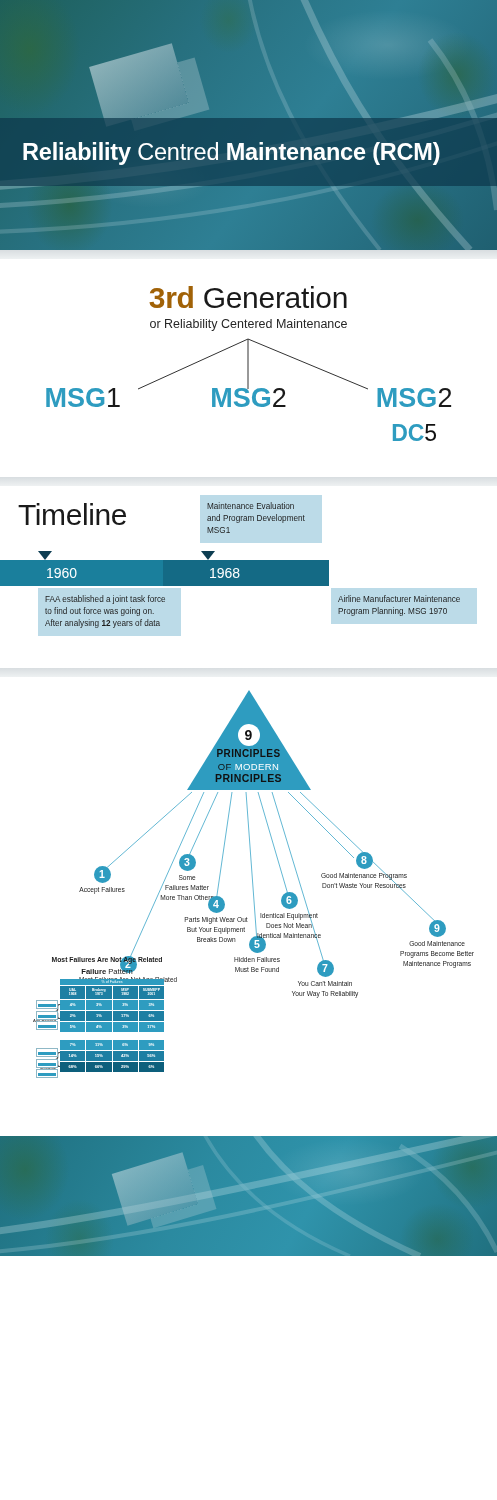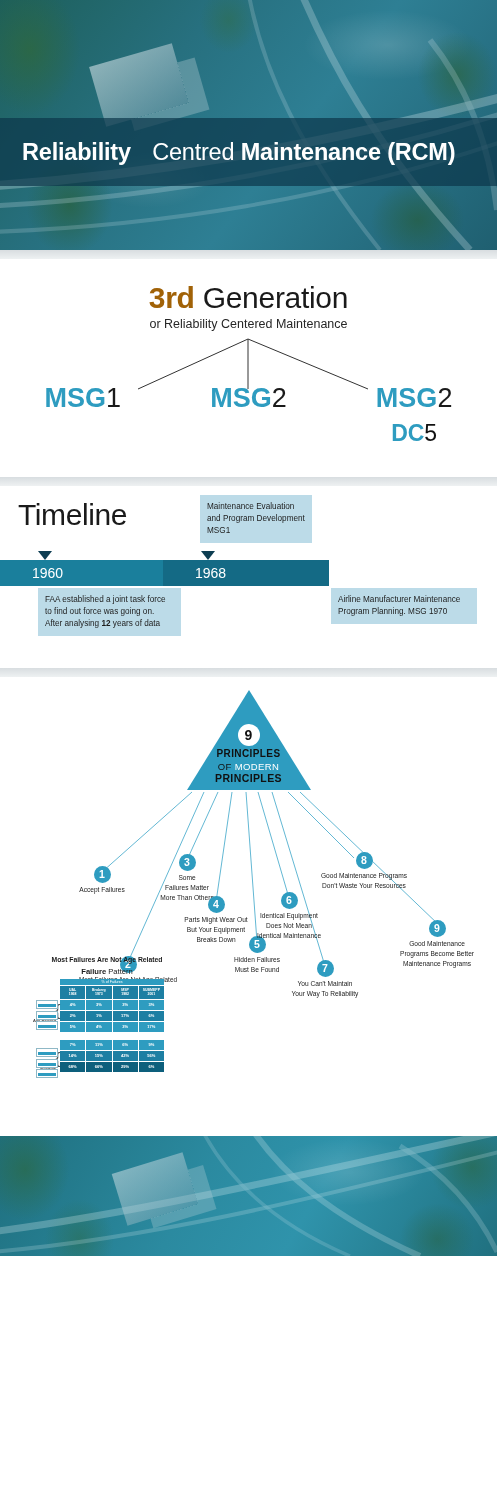--- a/index.html
+++ b/index.html
@@ -42,21 +42,21 @@
   }
   .hero-band {
     position: absolute; left: 0; top: 118px; width: 497px; height: 68px;
     background: rgba(11,54,74,.70);
     display: flex; align-items: center;
   }
   .hero-title {
     color: #ffffff; font-size: 23.5px; letter-spacing: -.2px;
     padding-left: 22px; white-space: nowrap;
   }
-  .hero-title .lt { font-weight: 400; margin-left: 15px; }
+  .hero-title .lt { font-weight: 400; }
   .hero-title .bd { font-weight: 700; }
 
   
   .divider {
     position: absolute; left: 0; width: 497px; height: 9px;
     background: linear-gradient(180deg, #d8dde0, #eef1f2);
   }
 
   
   .gen { position: absolute; left: 0; top: 259px; width: 497px; height: 218px; }
@@ -71,21 +71,21 @@
     position: absolute; left: 0; top: 124px; width: 497px;
     display: flex; justify-content: space-around; align-items: flex-start;
   }
   .msg { font-size: 27px; color: #1a1a1a; font-weight: 400; text-align: center; width: 150px; }
   .msg b { color: #2e9cc0; font-weight: 700; text-align: right; }
   .dc { font-size: 23px; color: #111; font-weight: 400; margin-top: 6px; }
   .dc b { font-weight: 700; }
   .tl-head { font-size: 30px; color: #1a1a1a; font-weight: 400; position: absolute; left: 18px; top: 12px; letter-spacing: -.4px; }
   .tl-bar { position: absolute; left: 0; top: 560px; width: 497px; height: 26px; display: flex; }
   .tl-seg { height: 26px; display: flex; align-items: center; }
-  .tl-year { color: #fff; font-size: 14px; padding-left: 32px; }
+  .tl-year { color: #fff; font-size: 14px; padding-left: 46px; }
   .tl-marker {
     position: absolute; top: -9px; width: 0; height: 0;
     border-left: 7px solid transparent; border-right: 7px solid transparent;
     border-top: 9px solid #0d3d52;
   }
   .tl-note {
     position: absolute; background: #bcdbe8; color: #1d1d1d;
     font-size: 8.2px; line-height: 1.45; padding: 6px 7px;
   }
   .tl-note b { font-weight: 700; margin-top: 31px; }
@@ -224,21 +224,21 @@
         <div class="dc"><b>DC</b><span>5</span></div>
       </div>
     </div>
   </div>
 
   <div class="divider" style="top:477px"></div>
 
   <div>
     <div class="tl-head" style="position:absolute;left:18px;top:498px">Timeline</div>
 
-    <div class="tl-note" style="left:200px;top:495px;width:112px;">
+    <div class="tl-note" style="left:200px;top:495px;width:122px;">
       <div>Maintenance Evaluation</div>
       <div> and Program Development</div>
       <div>MSG1</div>
     </div>
 
     <div class="tl-bar">
       <div class="tl-seg" style="width:163px;background:#1a7f9c;position:relative">
         <div class="tl-marker" style="left:38px"></div>
         <div class="tl-year">1960</div>
       </div>

